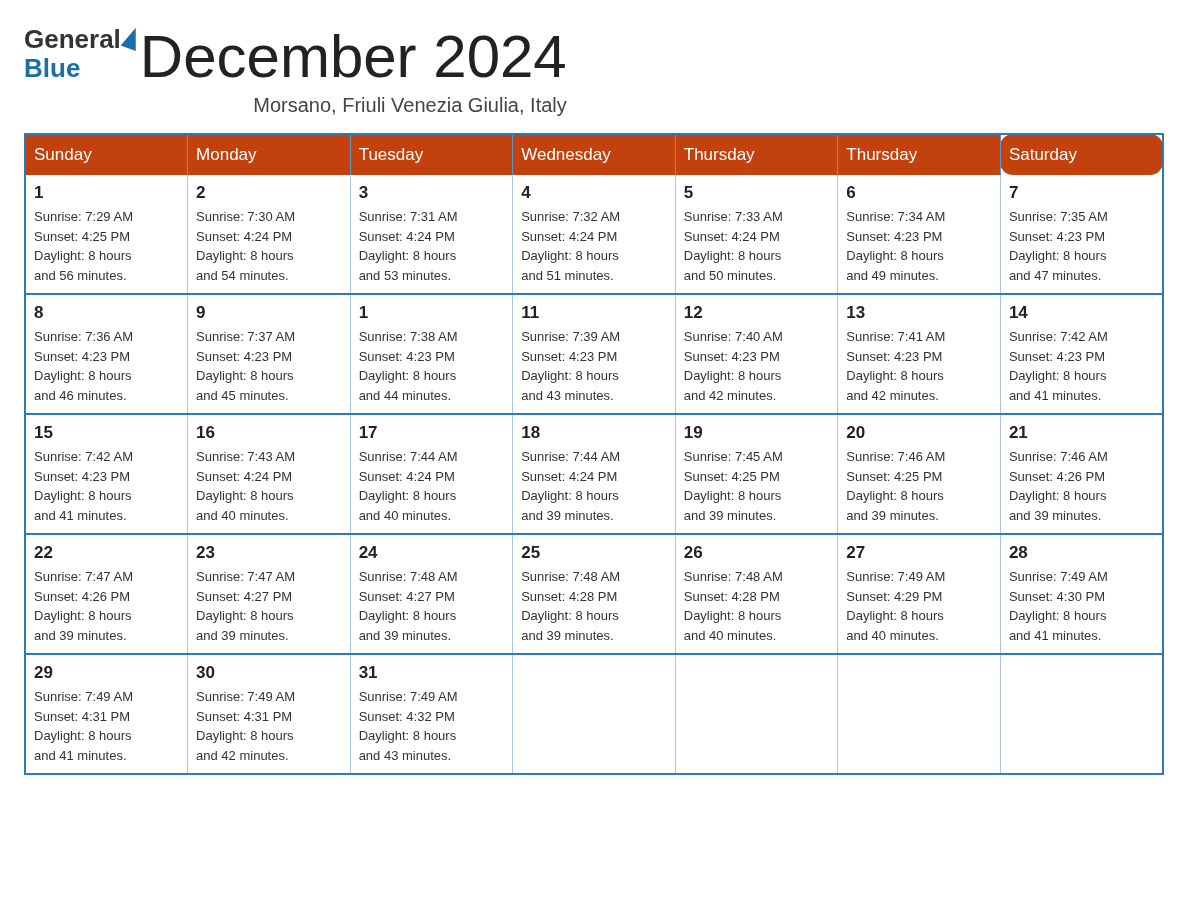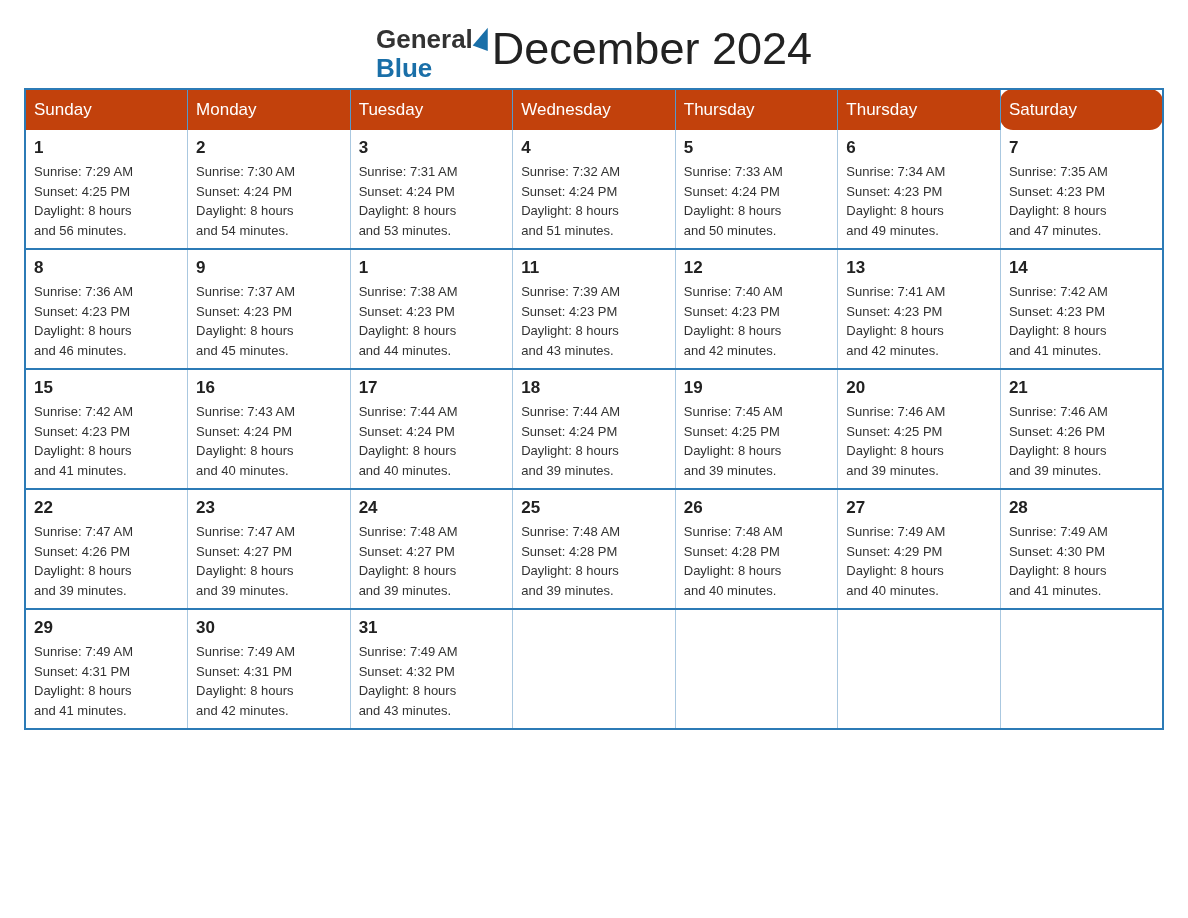--- a/index.html
+++ b/index.html
@@ -5,29 +5,29 @@
     * { box-sizing: border-box; margin: 0; padding: 0; }
     body {
       font-family: Arial, sans-serif;
       background: #fff;
       padding: 24px;
       width: 1188px;
       min-height: 918px;
     }
     .header {
       display: flex;
-      justify-content: center;
+      justify-content: flex-start;
       align-items: flex-start;
-      margin-bottom: 4px;
+      margin-bottom: 16px;
     }
     .title-section {
       text-align: right;
     }
     .month-title {
-      font-size: 45px;
+      font-size: 60px;
       font-weight: normal;
       color: #222;
       line-height: 1.1;
     }
     .location-title {
       font-size: 20px;
       color: #444;
       margin-top: 4px;
     }
     .calendar {
@@ -116,20 +116,21 @@
     <div class="logo-row1">
       <span class="general-text">General</span>
       <span class="blue-triangle"></span>
     </div>
     <div class="logo-row2">
       <span class="blue-text">Blue</span>
     </div>
   </div>
   <div class="title-section">
     <div class="month-title">December 2024</div>
+    <div class="location-title">Morsano, Friuli Venezia Giulia, Italy</div>
   </div>
 </div>
 
 <table class="calendar">
   <thead>
     <tr>
     <th>Sunday</th>
         <th>Monday</th>
         <th>Tuesday</th>
         <th>Wednesday</th>

